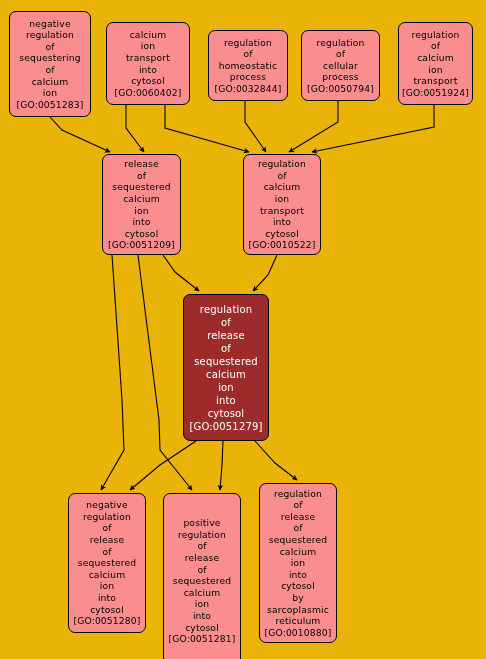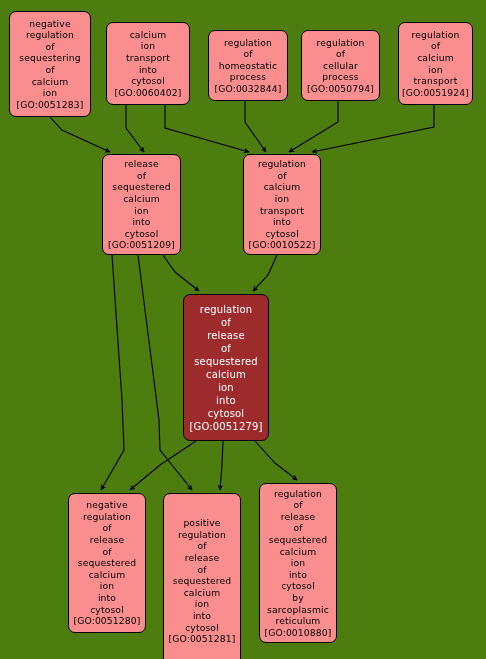--- a/index.html
+++ b/index.html
@@ -5,21 +5,21 @@
 <style>
   html, body {
     margin: 0;
     padding: 0;
     background: #ffffff;
   }
   #canvas {
     position: relative;
     width: 486px;
     height: 659px;
-    background: #4d7c0f;
+    background: #eab308;
     overflow: hidden;
     font-family: "DejaVu Sans", sans-serif;
   }
   #edge-layer {
     position: absolute;
     left: 0;
     top: 0;
     width: 486px;
     height: 659px;
     pointer-events: none;

